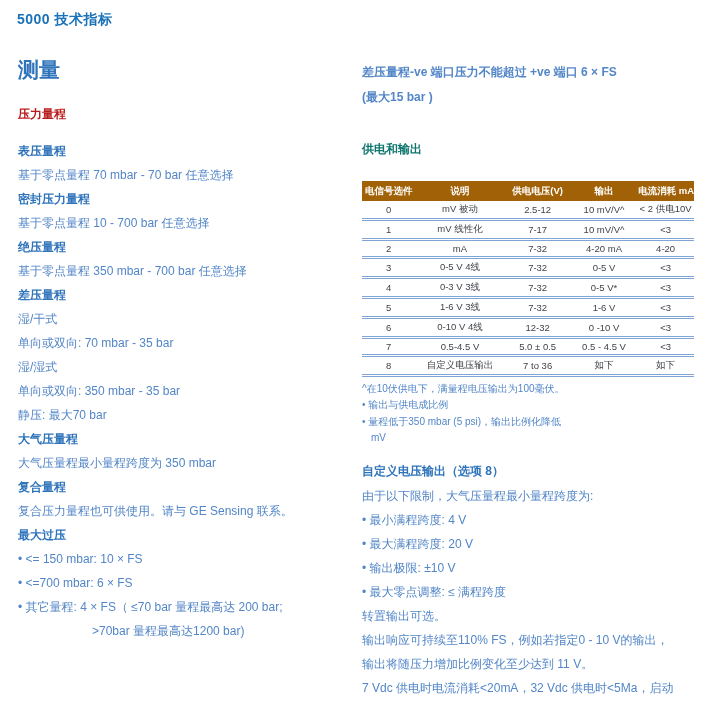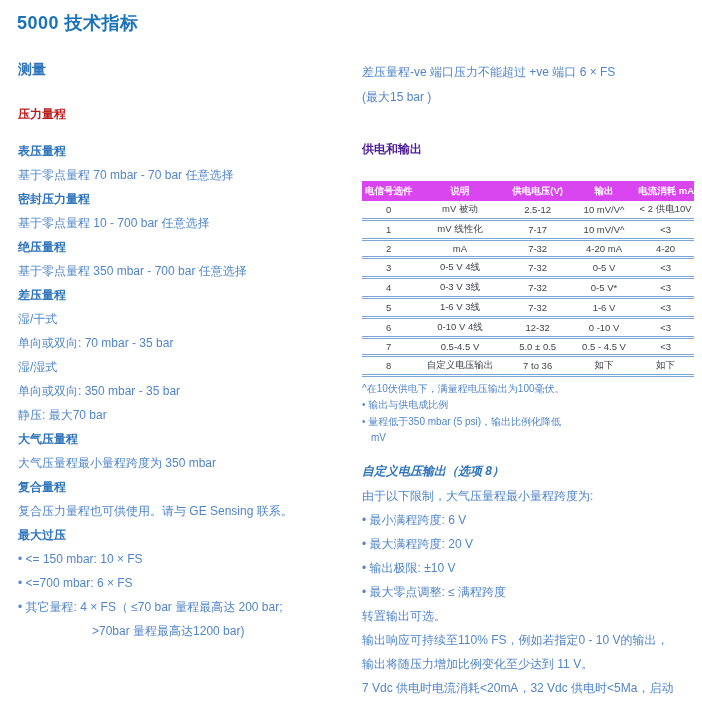--- a/index.html
+++ b/index.html
@@ -3,62 +3,62 @@
 <meta charset="utf-8">
 <style>
   html,body { margin:0; padding:0; }
   body {
     width:702px; height:727px; position:relative; overflow:hidden;
     background:#ffffff;
     font-family:"Liberation Sans", sans-serif;
   }
   .page-title {
     position:absolute; left:17px; top:11px;
-    font-size:18px; font-weight:bold; color:#1a72b9; letter-spacing:0.5px;
+    font-size:14px; font-weight:bold; color:#1a72b9; letter-spacing:0.5px;
     white-space:nowrap;
   }
   .col { position:absolute; }
   .left-col  { left:18px;  top:62px; width:340px; }
   .right-col { left:362px; top:66px; width:334px; }
 
-  .h-sec { font-size:14px; font-weight:bold; color:#2f74bb; line-height:15px; margin:0 0 31px 0; white-space:nowrap; }
+  .h-sec { font-size:21px; font-weight:bold; color:#2f74bb; line-height:15px; margin:0 0 31px 0; white-space:nowrap; }
   .h-sub { font-size:12px; font-weight:bold; color:#b91c1c; line-height:12px; margin:0 0 25px 0; white-space:nowrap; }
   .h-grp { font-size:12px; font-weight:bold; color:#2f74bb; line-height:12px; margin:0 0 12px 0; white-space:nowrap; }
   .bline { font-size:12px; color:#5286c7; line-height:12px; margin:0 0 12px 0; white-space:nowrap; }
   .grp   { margin-bottom:12px; }
   .indent-wrap { padding-left:74px; }
 
-  .intro { margin-bottom:40px; }
+  .intro { margin-bottom:40px;font-weight:bold; }
   .intro .bline { margin-bottom:13px; }
-  .h-power { font-size:12px; font-weight:bold; color:#4c1d95; line-height:12px; margin:0 0 26px 0; white-space:nowrap; }
+  .h-power { font-size:12px; font-weight:bold; color:#0f766e; line-height:12px; margin:0 0 26px 0; white-space:nowrap; }
 
   table.power {
     border-collapse:collapse; width:332px; table-layout:fixed;
     font-size:9.5px;
   }
   table.power th {
-    background:#d946ef; color:#ffffff; font-weight:bold;
+    background:#a16207; color:#ffffff; font-weight:bold;
     padding:4px 1px 3px 1px; text-align:center; white-space:nowrap; overflow:hidden;
   }
   table.power td {
     color:#3f444a; text-align:center; padding:2px 1px;
     border-bottom:3px double #7fa5d4; white-space:nowrap; overflow:hidden;
   }
   table.power th:nth-child(1), table.power td:nth-child(1) { width:16%; }
   table.power th:nth-child(2), table.power td:nth-child(2) { width:27%; }
   table.power th:nth-child(3), table.power td:nth-child(3) { width:20%; }
   table.power th:nth-child(4), table.power td:nth-child(4) { width:20%; }
   table.power th:nth-child(5), table.power td:nth-child(5) { width:17%; }
 
   .notes { margin-top:4px; }
   .note-line { font-size:10px; color:#5286c7; line-height:16.3px; margin:0; white-space:nowrap; }
   .note-indent { padding-left:9px; }
 
   .custom { margin-top:19px; }
-  .h-custom { font-size:12px; font-weight:bold; color:#2f74bb; line-height:12px; margin:0 0 13px 0; white-space:nowrap;font-style:italic; }
+  .h-custom { font-size:12px; font-weight:bold; color:#2f74bb; line-height:12px; margin:0 0 13px 0; white-space:nowrap; }
 </style>
 </head>
 <body>
 
 <div class="page-title">5000  技术指标</div>
 
 <div class="col left-col">
   <div class="h-sec">测量</div>
   <div class="h-sub">压力量程</div>
 
@@ -193,21 +193,21 @@
   <div class="notes">
     <div class="note-line">^在10伏供电下，满量程电压输出为100毫伏。</div>
     <div class="note-line">• 输出与供电成比例</div>
     <div class="note-line">• 量程低于350 mbar (5 psi)，输出比例化降低</div>
     <div class="note-line note-indent">mV</div>
   </div>
 
   <div class="custom">
     <div class="h-custom">自定义电压输出（选项 8）</div>
     <div class="bline">由于以下限制，大气压量程最小量程跨度为:</div>
-    <div class="bline">• 最小满程跨度:  6 V</div>
+    <div class="bline">• 最小满程跨度:  4 V</div>
     <div class="bline">• 最大满程跨度:  20 V</div>
     <div class="bline">• 输出极限:  ±10 V</div>
     <div class="bline">• 最大零点调整: ≤ 满程跨度</div>
     <div class="bline">转置输出可选。</div>
     <div class="bline">输出响应可持续至110% FS，例如若指定0  -  10 V的输出，</div>
     <div class="bline">输出将随压力增加比例变化至少达到 11 V。</div>
     <div class="bline">7 Vdc 供电时电流消耗&lt;20mA，32 Vdc 供电时&lt;5Ma，启动</div>
 
   </div>
 </div>

